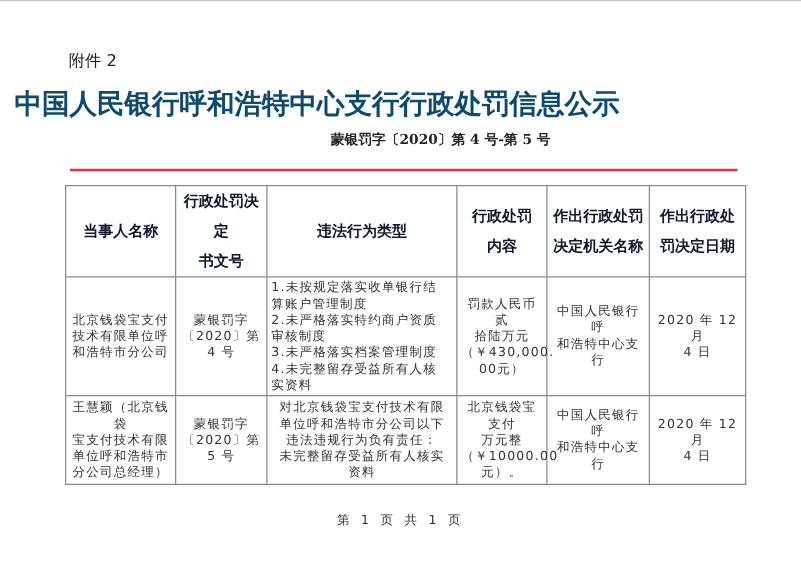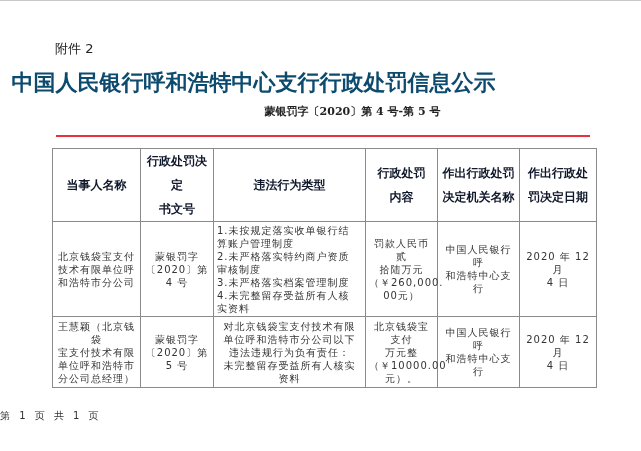--- a/index.html
+++ b/index.html
@@ -87,21 +87,21 @@
     td.violations.center {
       text-align: center !important;
     }
     .row1 td { height: 94px; margin-top: 11px; }
     .row2 td { height: 70px; }
     .line { display: block; }
     .footer {
       position: absolute;
       left: 0; top: 409px;
       width: 641px;
-      text-align: left;
+      text-align: center;
       font-size: 10px;
       color: #333;
       letter-spacing: 3px;
     }
   </style>
 </head>
 <body>
 
 <div class="top-rule"></div>
 
@@ -164,21 +164,21 @@
         <span class="line">算账户管理制度</span>
         <span class="line">2.未严格落实特约商户资质</span>
         <span class="line">审核制度</span>
         <span class="line">3.未严格落实档案管理制度</span>
         <span class="line">4.未完整留存受益所有人核</span>
         <span class="line">实资料</span>
       </td>
       <td>
         <span class="line">罚款人民币贰</span>
         <span class="line">拾陆万元</span>
-        <span class="line">（￥260,000.</span>
+        <span class="line">（￥430,000.</span>
         <span class="line">00元）</span>
       </td>
       <td>
         <span class="line">中国人民银行呼</span>
         <span class="line">和浩特中心支行</span>
       </td>
       <td>
         <span class="line">2020 年 12 月</span>
         <span class="line">4 日</span>
       </td>

